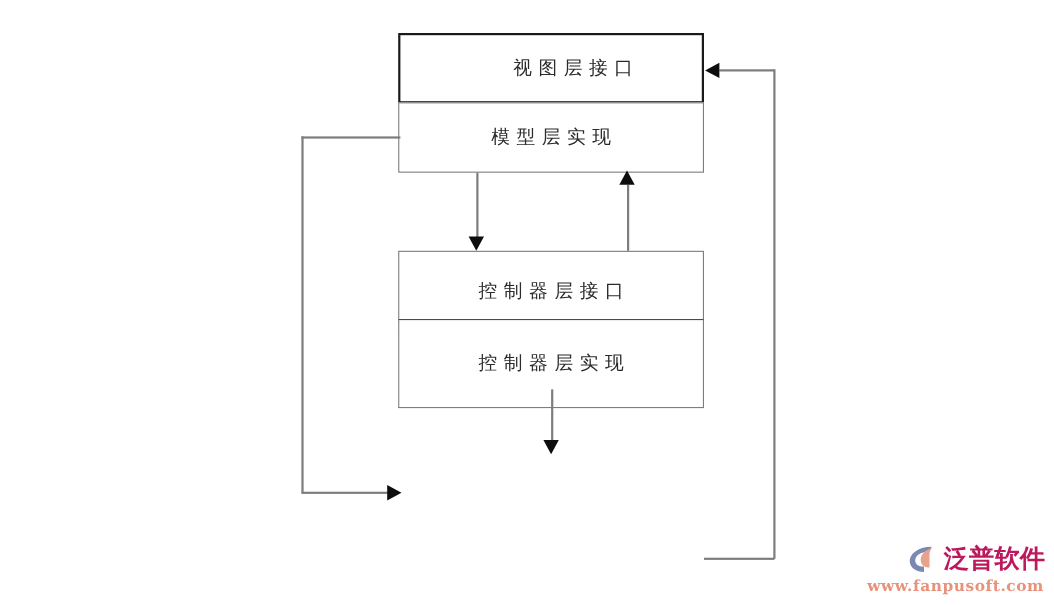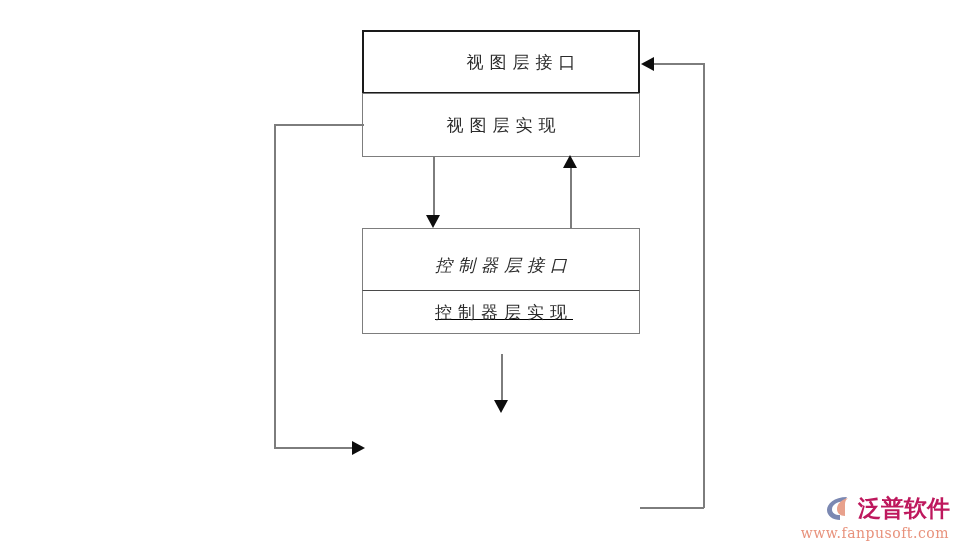--- a/index.html
+++ b/index.html
@@ -112,47 +112,47 @@
     font-family: "DejaVu Sans", "Liberation Sans", sans-serif;
     font-size: 23px;
     font-weight: bold;
     color: #be185d;
     letter-spacing: 0px;
     line-height: 1;
   }
   .wm-url {
     font-family: "DejaVu Serif", "Liberation Serif", serif;
     font-size: 14px;
-    font-weight: normal;
+    font-weight: bold;
     color: #e8927c;
     letter-spacing: 0.5px;
     line-height: 1.2;
     margin-top: 2px;
     margin-right: 1px;
   }
 </style>
 </head>
 <body>
 
 <div id="canvas">
 
   <div class="layer-box" style="left:362px; top:30px; width:278px; height:127px;">
     <div class="cell dark" style="left:0px; top:0px; width:278px; height:64px;padding-left:40px;">
       <span class="cell-label">视图层接口</span>
     </div>
     <div class="cell gray" style="left:0px; top:63px; width:278px; height:64px;">
-      <span class="cell-label">视图层实现</span>
+      <span class="cell-label">模型层实现</span>
     </div>
   </div>
 
   <div class="layer-box" style="left:362px; top:228px; width:278px; height:126px;">
-    <div class="cell gray" style="left:0px; top:0px; width:278px; height:74px;font-style:italic;">
+    <div class="cell gray" style="left:0px; top:0px; width:278px; height:74px;">
       <span class="cell-label">控制器层接口</span>
     </div>
-    <div class="cell gray-top-dark" style="left:0px; top:62px; width:278px; height:44px;text-decoration:underline;">
+    <div class="cell gray-top-dark" style="left:0px; top:62px; width:278px; height:81px;">
       <span class="cell-label">控制器层实现</span>
     </div>
   </div>
 
   <div class="layer-box" style="left:362px; top:414px; width:278px; height:124px;">
   </div>
 
   <div class="seg-v" style="left:433px; top:157px; height:62px;"></div>
   <div class="arrow arrow-down" style="left:426px; top:215px;"></div>
 

